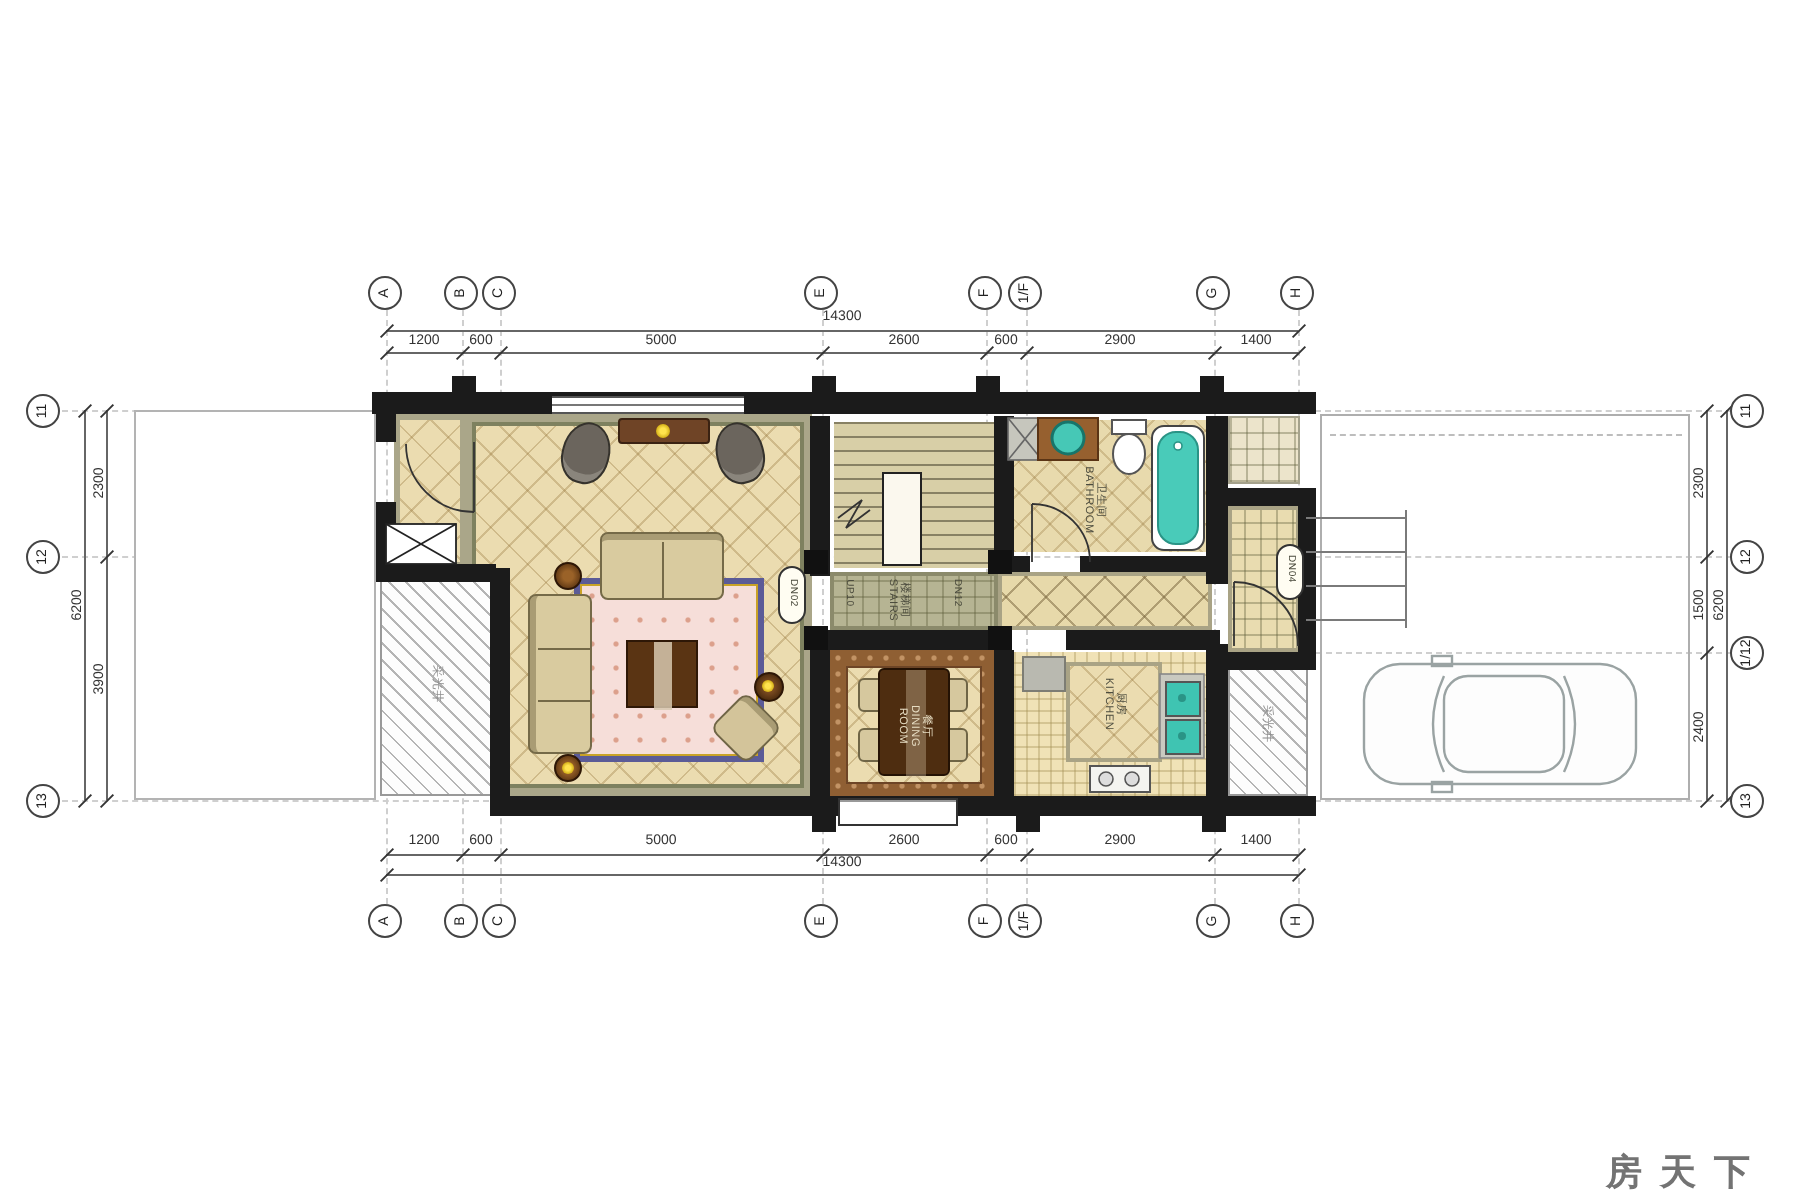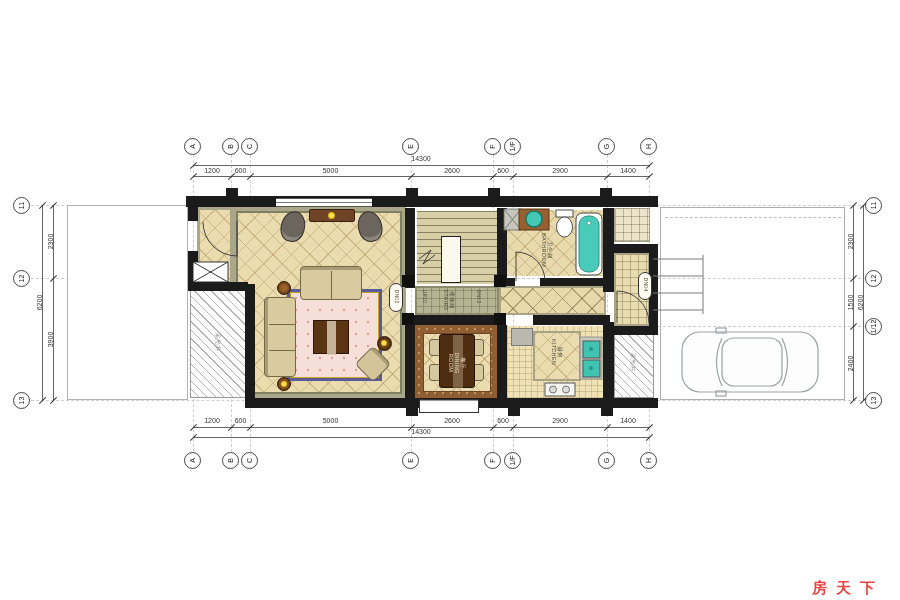--- a/index.html
+++ b/index.html
@@ -38,21 +38,21 @@
   .furn{position:absolute;z-index:14;box-sizing:border-box;}
   .golddot{position:absolute;border-radius:50%;background:radial-gradient(circle,#ffe34d 30%,#c9a20a 80%);z-index:16;}
   
   .rlabel{position:absolute;z-index:20;transform:rotate(90deg);text-align:center;color:#4c4c3e;
     font-size:5.5px;line-height:6px;letter-spacing:.3px;}
   .rlabel.small{font-size:5px;line-height:5px;}
   svg.art{position:absolute;left:0;top:0;z-index:15;}
   .oval{position:absolute;background:#fffdf2;border:1px solid #333;border-radius:7px;z-index:15;box-sizing:border-box;}
   
   .wm{position:absolute;right:16px;bottom:8px;z-index:30;text-align:left;}
-  .wm-cn{font-size:15px;font-weight:bold;color:#ef4444;letter-spacing:9px;margin-left:92px;margin-bottom:-6px;}
+  .wm-cn{font-size:18px;font-weight:bold;color:#737373;letter-spacing:9px;margin-left:92px;margin-bottom:-6px;}
   .wm-en{font-size:46px;font-weight:bold;font-style:italic;color:#e4e4e4;letter-spacing:0px;}
   .win{position:absolute;background:#fff;border-top:1px solid #555;border-bottom:1px solid #555;z-index:13;
     background-image:linear-gradient(0deg,transparent 45%,#777 45%,#777 55%,transparent 55%);}
 </style>
 </head>
 <body>
 
 <div class="canvas">
 
   <div class="gvl" style="left:193px"></div>

